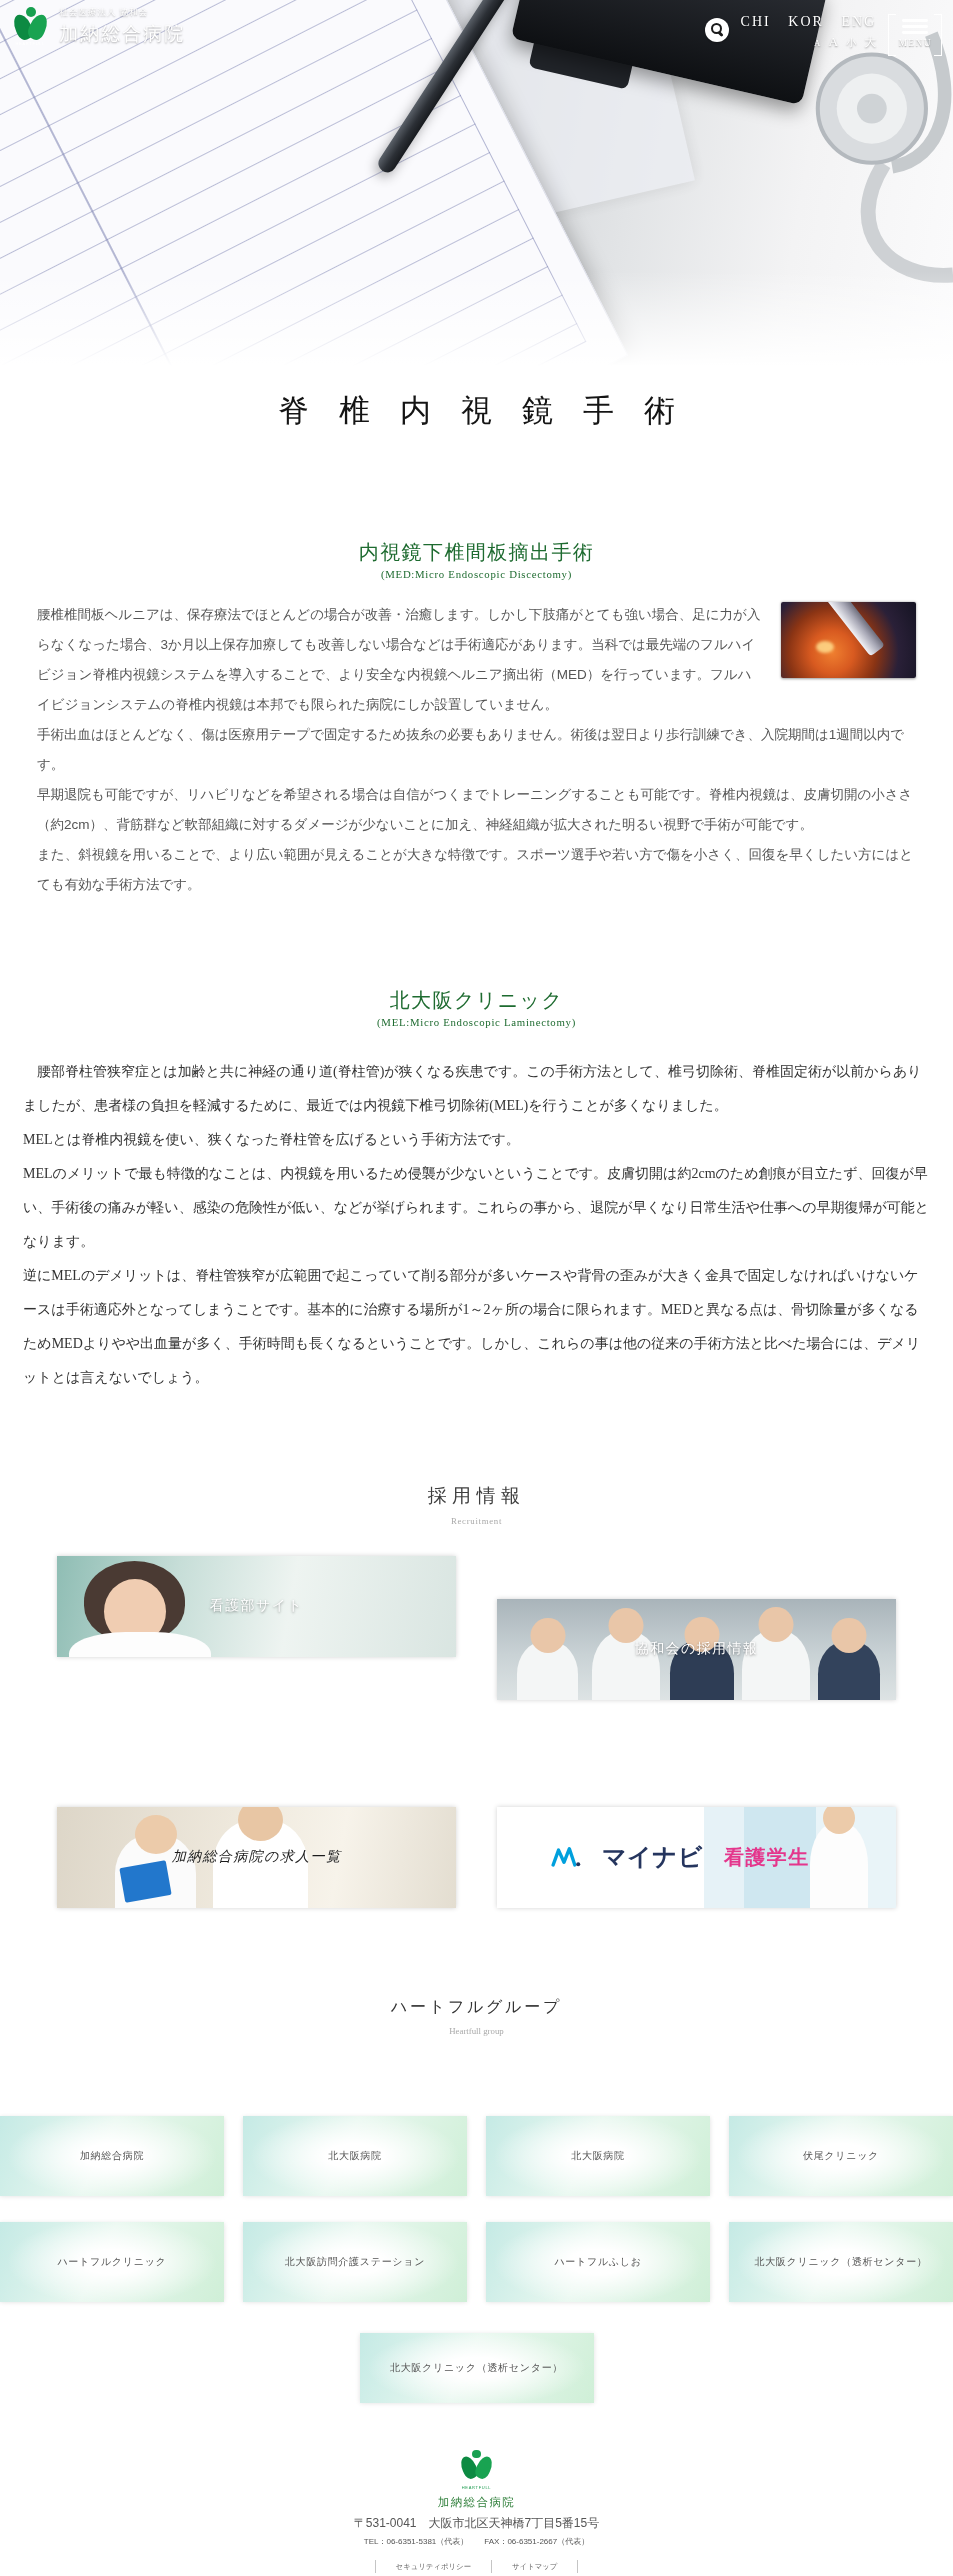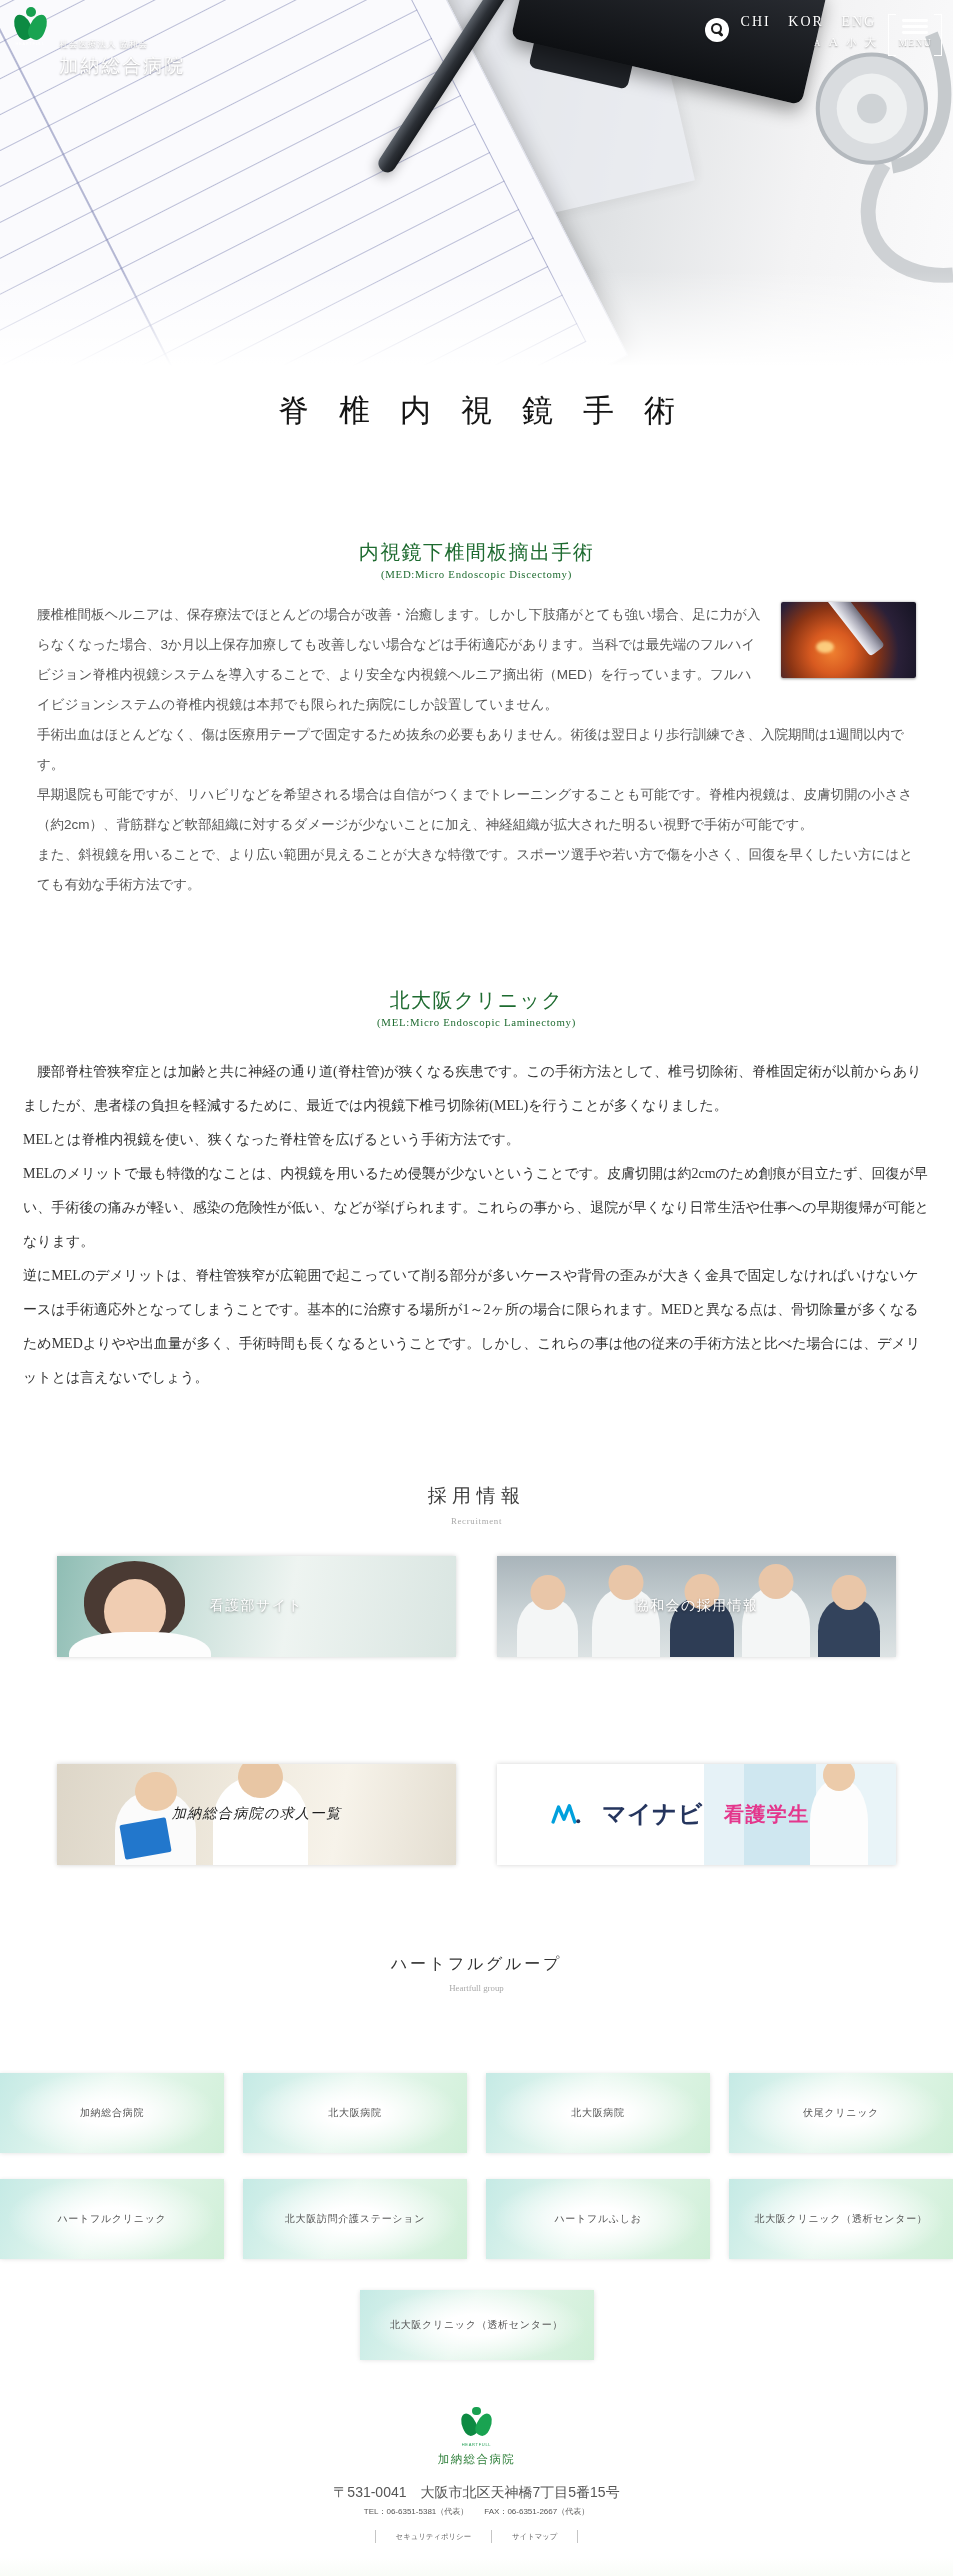--- a/index.html
+++ b/index.html
@@ -8,21 +8,21 @@
   .page { width:953px; position:relative; background:#fff; overflow:hidden; }
 
   
   .site-header { position:absolute; top:0; left:0; right:0; z-index:9; display:flex; justify-content:space-between; align-items:flex-start; padding:6.8px 10.8px 0 10.8px; }
   .logo-wrap { display:flex; gap:9.5px; align-items:flex-start; }
   .logo-mark { width:39px; height:38px; position:relative; flex:0 0 auto; }
   .logo-mark .head { position:absolute; left:15px; top:0; width:10px; height:10px; border-radius:50%; background:#18a050; }
   .logo-mark .leaf-l { position:absolute; left:4px; top:6.8px; width:16px; height:26px; background:#0d8a42; border-radius:60% 60% 50% 50%/65% 65% 40% 40%; transform:rotate(-24deg); }
   .logo-mark .leaf-r { position:absolute; left:19.6px; top:6.8px; width:16px; height:26px; background:#19a351; border-radius:60% 60% 50% 50%/65% 65% 40% 40%; transform:rotate(24deg); }
   .logo-caption { position:absolute; bottom:-1.4px; left:0; width:100%; text-align:center; font-size:4px; color:#fff; letter-spacing:0.7px; }
-  .logo-text { color:#fff; text-shadow:0 0.7px 2px rgba(0,0,0,.35);margin-top:32px; }
+  .logo-text { color:#fff; text-shadow:0 0.7px 2px rgba(0,0,0,.35); }
   .logo-text .corp { font-size:8.8px; letter-spacing:0.7px; }
   .logo-text .hosp { font-size:19px; letter-spacing:2px; margin-top:2px; }
 
   .header-right { display:flex; align-items:flex-start; gap:12px; margin-top:6.8px; }
   .search-btn { width:24px; height:24px; border-radius:50%; background:#fff; position:relative; margin-top:4px; cursor:pointer; box-shadow:0 0.7px 2px rgba(0,0,0,.3); }
   .search-glyph::before { content:""; position:absolute; left:6px; top:5.4px; width:7.4px; height:7.4px; border:2px solid #1b1b1b; border-radius:50%; }
   .search-glyph::after { content:""; position:absolute; left:14px; top:13.5px; width:2.7px; height:6px; background:#1b1b1b; transform:rotate(-45deg); border-radius:1.4px; }
   .lang-block { color:#fff; font-family:"Liberation Serif", serif; text-shadow:0 0.7px 2px rgba(0,0,0,.4); text-align:right; }
   .lang-row { display:flex; gap:17.6px; font-size:14px; letter-spacing:2px; justify-content:flex-end; }
   .size-row { display:flex; gap:8px; justify-content:flex-end; align-items:baseline; margin-top:4px; }
@@ -86,21 +86,21 @@
   .card { height:101px; position:relative; overflow:hidden; cursor:pointer; box-shadow:0 0 4.7px rgba(0,0,0,.18); }
   .card-label { position:absolute; inset:0; display:flex; align-items:center; justify-content:center; font-size:14px; letter-spacing:1.4px; }
   .lbl-white { color:#fff; text-shadow:0 0.7px 2.7px rgba(0,0,0,.45); }
   .lbl-dark { color:#1c1c1c; text-shadow:0 0.7px 2px rgba(255,255,255,.6);font-style:italic; }
 
   .photo-nurse { background:linear-gradient(100deg,#8fbdb4 0%,#c7ded8 30%,#eef4f1 58%,#d9e5e1 100%); }
   .photo-nurse .hair { position:absolute; left:27px; top:5.4px; width:101px; height:81px; border-radius:50% 50% 45% 45%; background:#4a3a33; }
   .photo-nurse .face { position:absolute; left:47px; top:23px; width:62px; height:65px; border-radius:50%; background:#f0cdb2; }
   .photo-nurse .coat { position:absolute; left:12px; top:76px; width:142px; height:54px; border-radius:40% 40% 0 0; background:#fdfdfd; }
 
-  .photo-group { background:linear-gradient(#a9b4ba 0%,#c9d2d5 55%,#dde3e4 100%); }
+  .photo-group { background:linear-gradient(#a9b4ba 0%,#c9d2d5 55%,#dde3e4 100%);margin-top:43px; }
   .photo-group i { position:absolute; display:block; border-radius:45% 45% 0 0; background:#f4f6f6; }
   .photo-group .g1 { left:20px; top:42px; width:61px; height:74px; }
   .photo-group .g2 { left:95px; top:32px; width:68px; height:88px; }
   .photo-group .g3 { left:173px; top:41px; width:64px; height:74px; background:#2e3d55; }
   .photo-group .g4 { left:245px; top:31px; width:68px; height:88px; }
   .photo-group .g5 { left:321px; top:42px; width:62px; height:74px; background:#33435c; }
   .photo-group i::before { content:""; position:absolute; left:50%; top:-23px; transform:translateX(-50%); width:35px; height:35px; border-radius:50%; background:#e9c6a8; }
 
   .photo-docs { background:linear-gradient(100deg,#ddd6c8 0%,#efe9dd 45%,#f7f3ea 70%,#e3ddd0 100%); }
   .photo-docs .d1 { position:absolute; left:58px; top:27px; width:81px; height:88px; border-radius:45% 45% 0 0; background:#fbfbfb; }
@@ -129,21 +129,21 @@
   .gbtn-center { width:234px; height:70px; margin:31px auto 0 auto; }
 
   
   .footer { margin-top:47px; text-align:center; }
   .f-logo { width:35px; height:34px; margin:0 auto; position:relative; }
   .f-logo .head { position:absolute; left:13px; top:0; width:8.8px; height:8.8px; border-radius:50%; background:#18a050; }
   .f-logo .leaf-l { position:absolute; left:3.4px; top:6px; width:14px; height:23px; background:#0d8a42; border-radius:60% 60% 50% 50%/65% 65% 40% 40%; transform:rotate(-24deg); }
   .f-logo .leaf-r { position:absolute; left:17.6px; top:6px; width:14px; height:23px; background:#19a351; border-radius:60% 60% 50% 50%/65% 65% 40% 40%; transform:rotate(24deg); }
   .f-logo-caption { font-size:4px; color:#199a4c; letter-spacing:0.7px; margin-top:1.4px; }
   .f-hospital { margin-top:5.4px; font-size:11.5px; color:#31803c; letter-spacing:1.4px; }
-  .f-address { margin-top:17px; font-size:14px; color:#555; }
+  .f-address { margin-top:5px; font-size:12px; color:#555; }
   .f-tel { margin-top:3.4px; font-size:8px; color:#555; }
   .f-links { margin-top:13.5px; display:flex; justify-content:center; font-size:7.4px; color:#666; }
   .f-link { padding:1.4px 20px; border-left:0.7px solid #c5c5c5; cursor:pointer; }
   .f-link:last-child { border-right:0.7px solid #c5c5c5; }
   .f-band { margin-top:13.5px; height:135px; position:relative; padding-top:23px;
     background:
       radial-gradient(ellipse 45% 85% at 0% 100%, rgba(148,209,146,.85), rgba(148,209,146,0) 62%),
       radial-gradient(ellipse 45% 85% at 100% 100%, rgba(148,209,146,.85), rgba(148,209,146,0) 62%),
       linear-gradient(#ffffff 0%, #e6f3e0 55%, #d2e9ca 100%); }
   .f-note1 { font-size:7.4px; color:#4a7a4a; }

